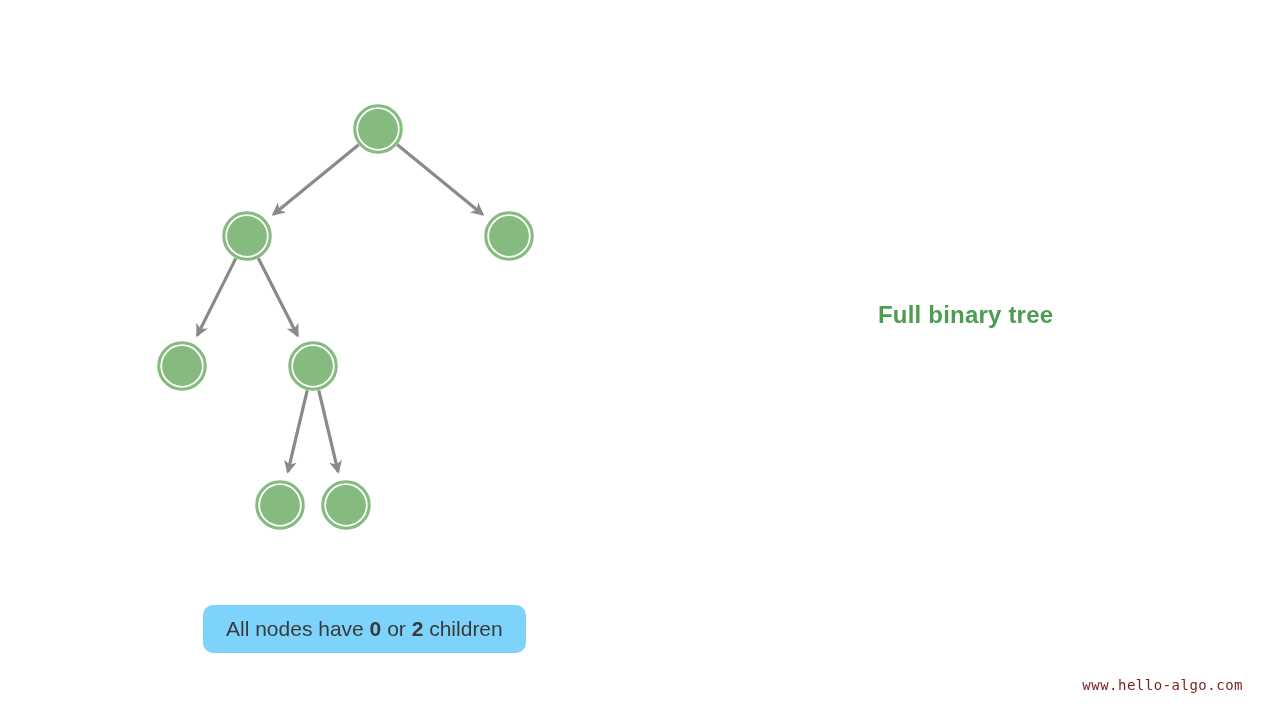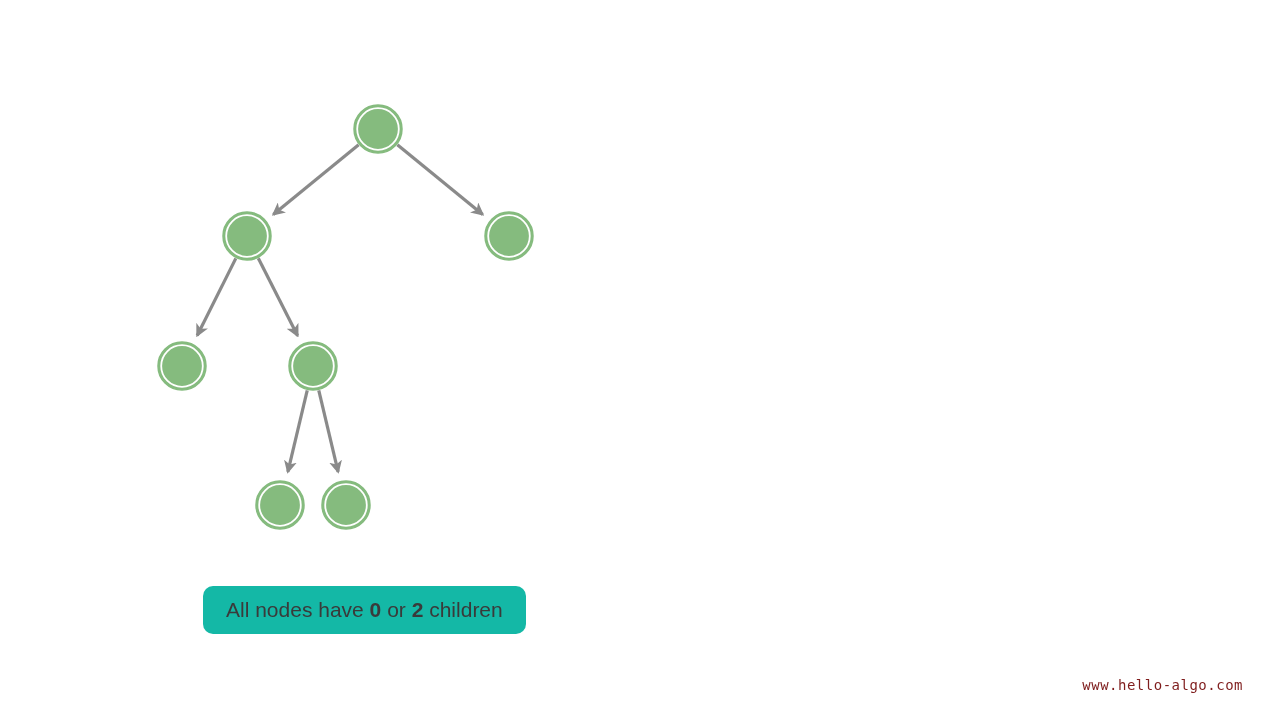--- a/index.html
+++ b/index.html
@@ -88,18 +88,19 @@
       <g>
         <circle cx="280" cy="505" r="24" fill="#85BB7E" stroke="#85BB7E" stroke-width="1.5"></circle>
         <circle cx="280" cy="505" r="20.8" fill="none" stroke="#FFFFFF" stroke-width="1.8"></circle>
       </g>
       <g>
         <circle cx="346" cy="505" r="24" fill="#85BB7E" stroke="#85BB7E" stroke-width="1.5"></circle>
         <circle cx="346" cy="505" r="20.8" fill="none" stroke="#FFFFFF" stroke-width="1.8"></circle>
       </g>
     </svg>
 
+  <div class="diagram-title" style="color: rgb(78, 156, 82);">Full binary tree</div>
 
-  <div class="caption-box" style="background: #14b8a6; color: rgb(58, 58, 58);"><span>All nodes have </span><b>0</b><span> or </span><b>2</b><span> children</span></div>
+  <div class="caption-box" style="background: #7dd3fc; color: rgb(58, 58, 58); margin-top: 19px;"><span>All nodes have </span><b>0</b><span> or </span><b>2</b><span> children</span></div>
 
   <div class="watermark" style="color: #7f1d1d;">www.hello-algo.com</div>
 
 </div>
 
 </body></html>

